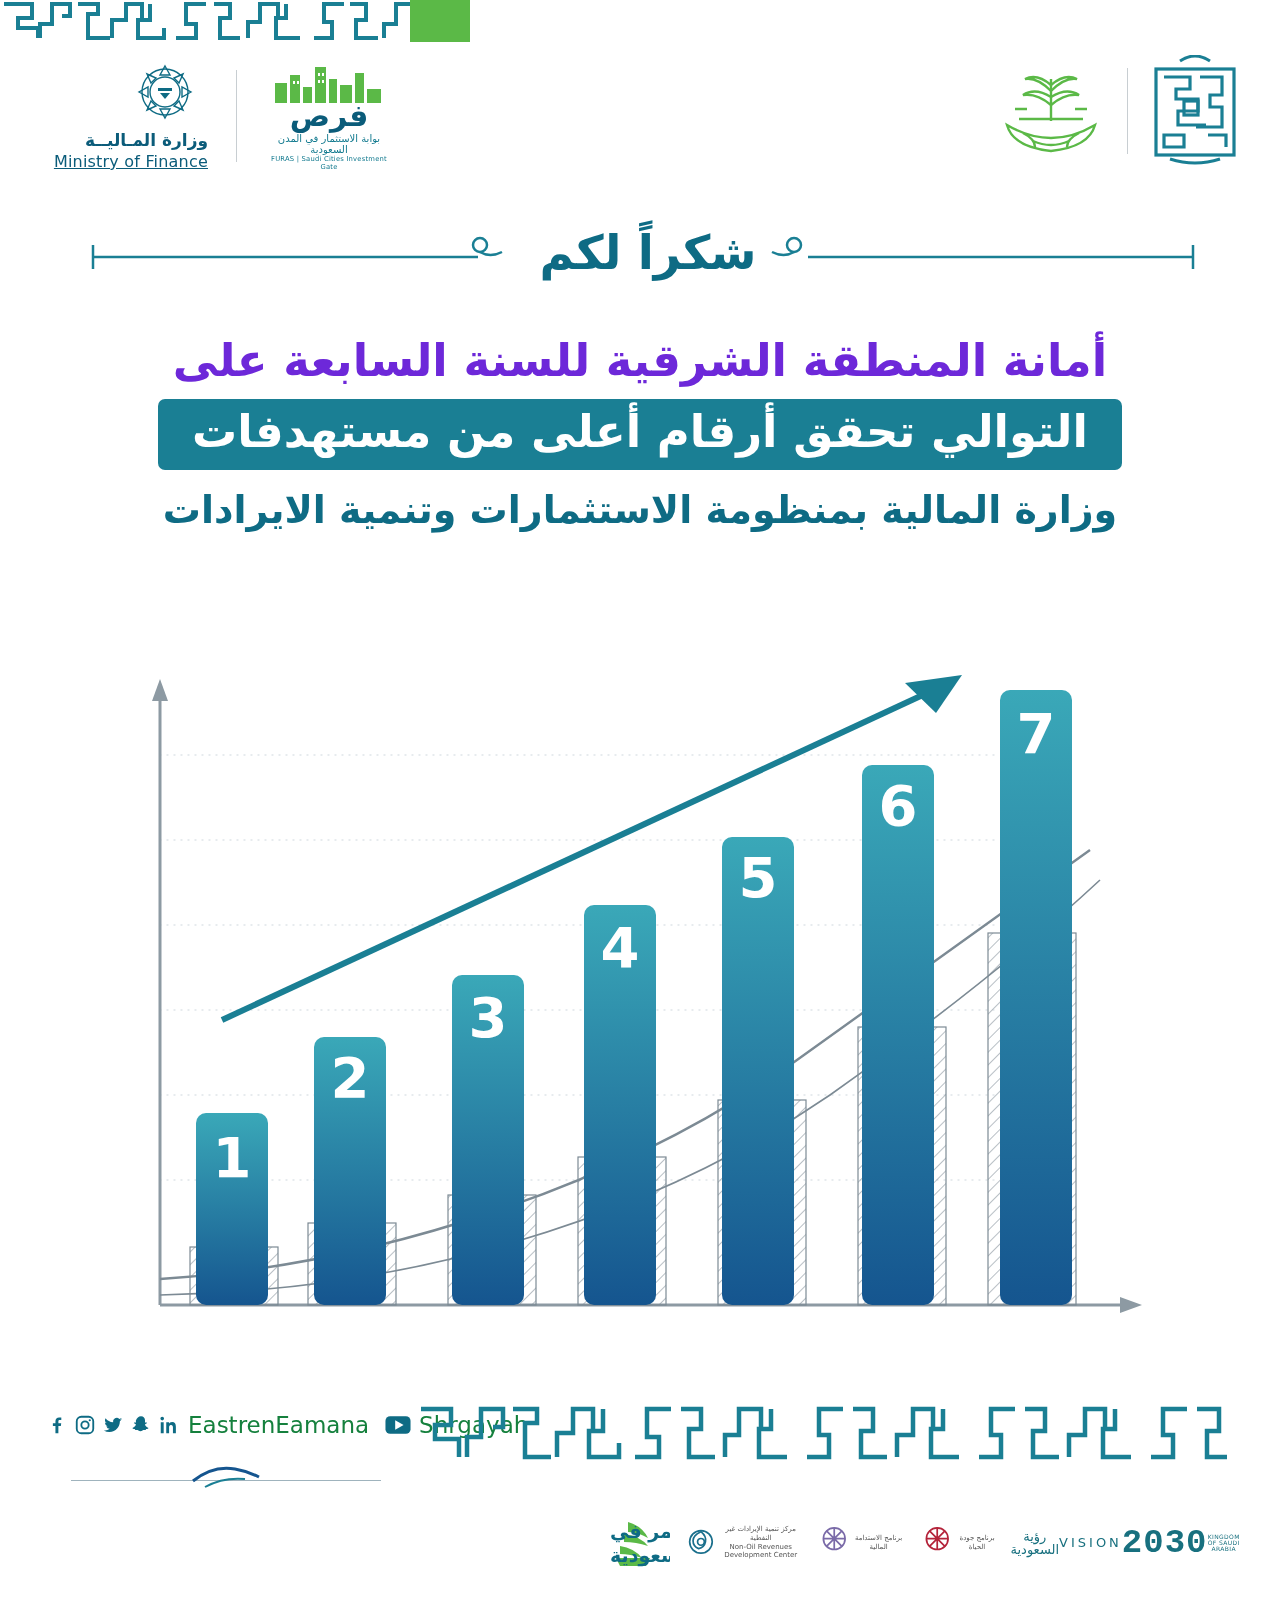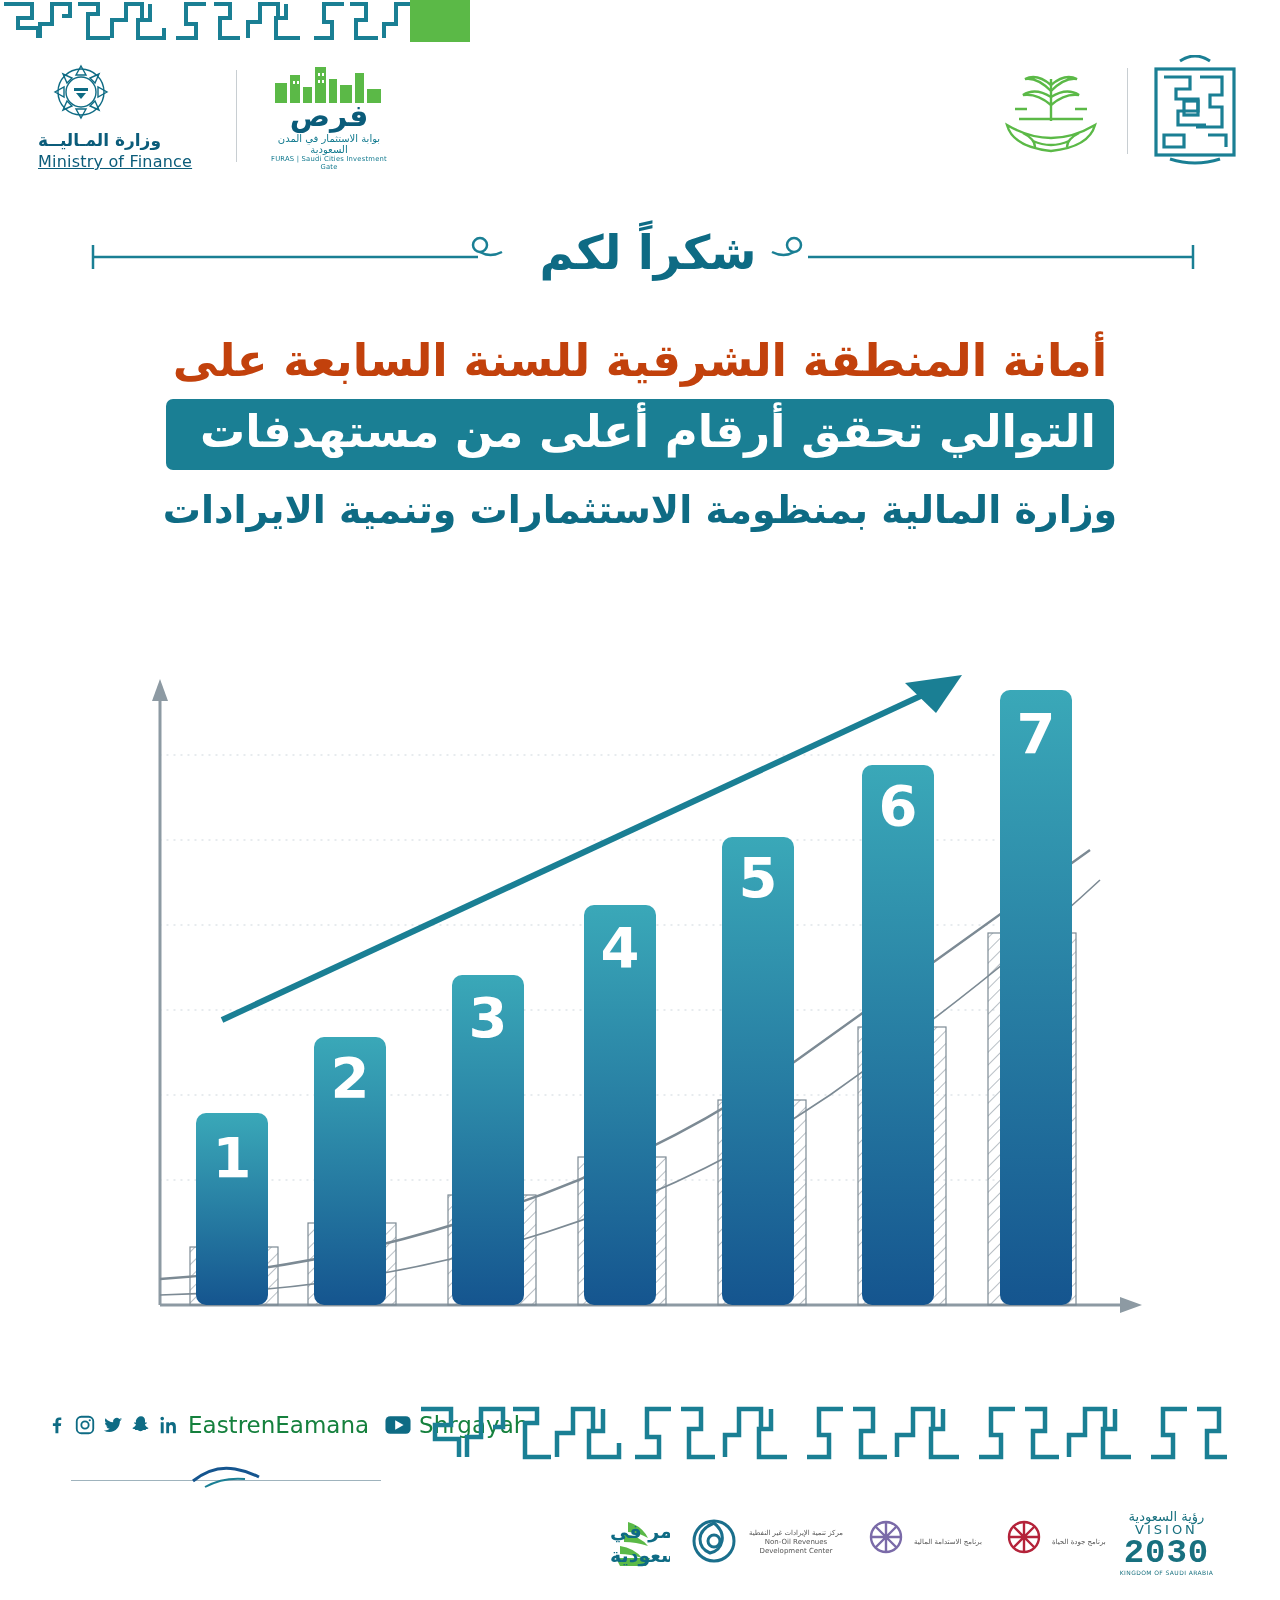--- a/index.html
+++ b/index.html
@@ -80,21 +80,21 @@
     color: #127a8f;
     letter-spacing: .2px;
   }
   .vdivider {
     width: 1px;
     height: 92px;
     background: #c8ced2;
   }
   .mof {
     width: 170px;
-    text-align: left;
+    text-align: right;
   }
   .mof .ar {
     font-size: 17px;
     color: #0b5c7a;
     font-weight: bold;
     direction: rtl;
     margin-top: 2px;
   }
   .mof .en {
     font-size: 16px;
@@ -138,30 +138,30 @@
     position: absolute;
     top: 335px;
     left: 0;
     width: 1280px;
     text-align: center;
     direction: rtl;
   }
   .headline .l1 {
     font-size: 45px;
     font-weight: bold;
-    color: #c2410c;
+    color: #6d28d9;
     line-height: 1.15;
   }
   .headline .l2-box {
     display: inline-block;
     background: #1a7f94;
     color: #ffffff;
     font-size: 45px;
     font-weight: bold;
-    padding: 8px 18px 14px 34px;
+    padding: 8px 34px 14px 34px;
     border-radius: 7px;
     margin-top: 12px;
     line-height: 1.1;
   }
   .headline .l3 {
     font-size: 38px;
     font-weight: bold;
     color: #0e6b84;
     margin-top: 18px;
     line-height: 1.2;
@@ -241,21 +241,20 @@
   .bl .cap {
     font-size: 7px;
     color: #555;
     text-align: center;
     line-height: 1.25;
   }
   .vision {
     color: #18707f;
     text-align: center;
     line-height: 1;
-    flex-direction: column;
   }
   .vision .v-top { font-size: 13px; letter-spacing: 3px; }
   .vision .v-num { font-size: 34px; font-weight: bold; letter-spacing: 1px; font-family: Liberation Mono, monospace; }
   .vision .v-ar { font-size: 13px; direction: rtl; }
   .vision .v-ksa { font-size: 6px; letter-spacing: .4px; }
 </style>
 </head>
 <body>
 
 <div class="top-band">

